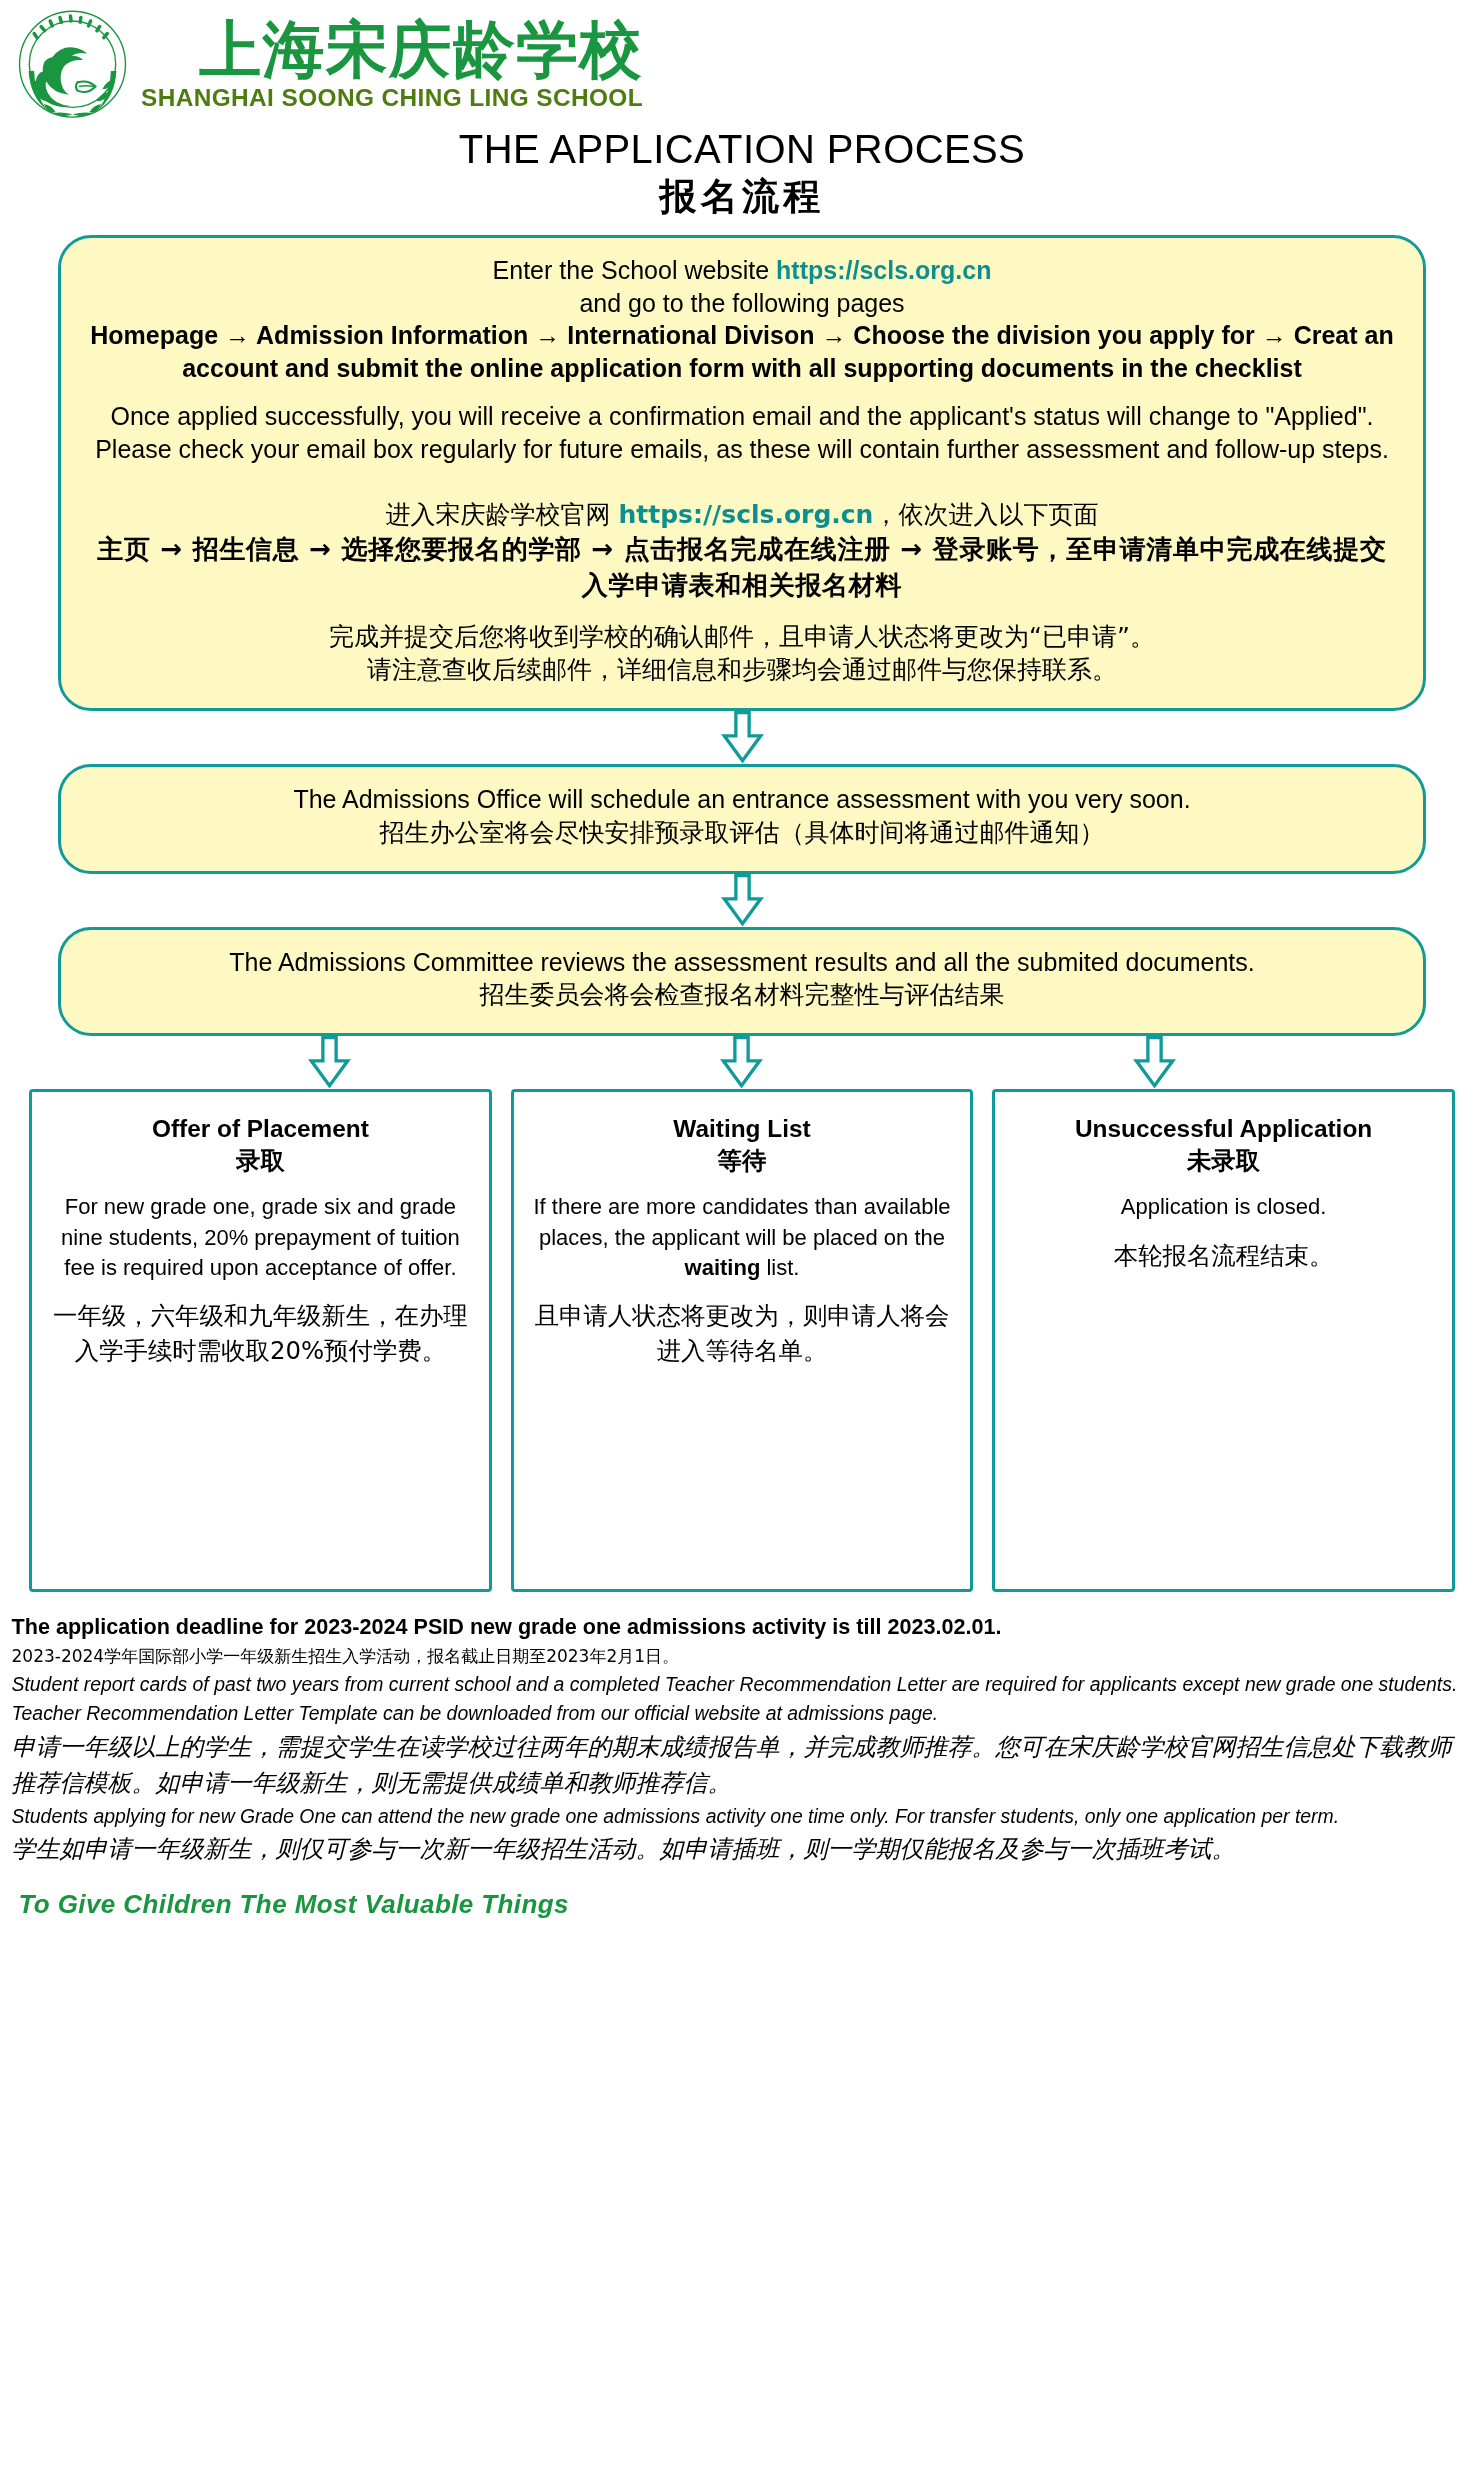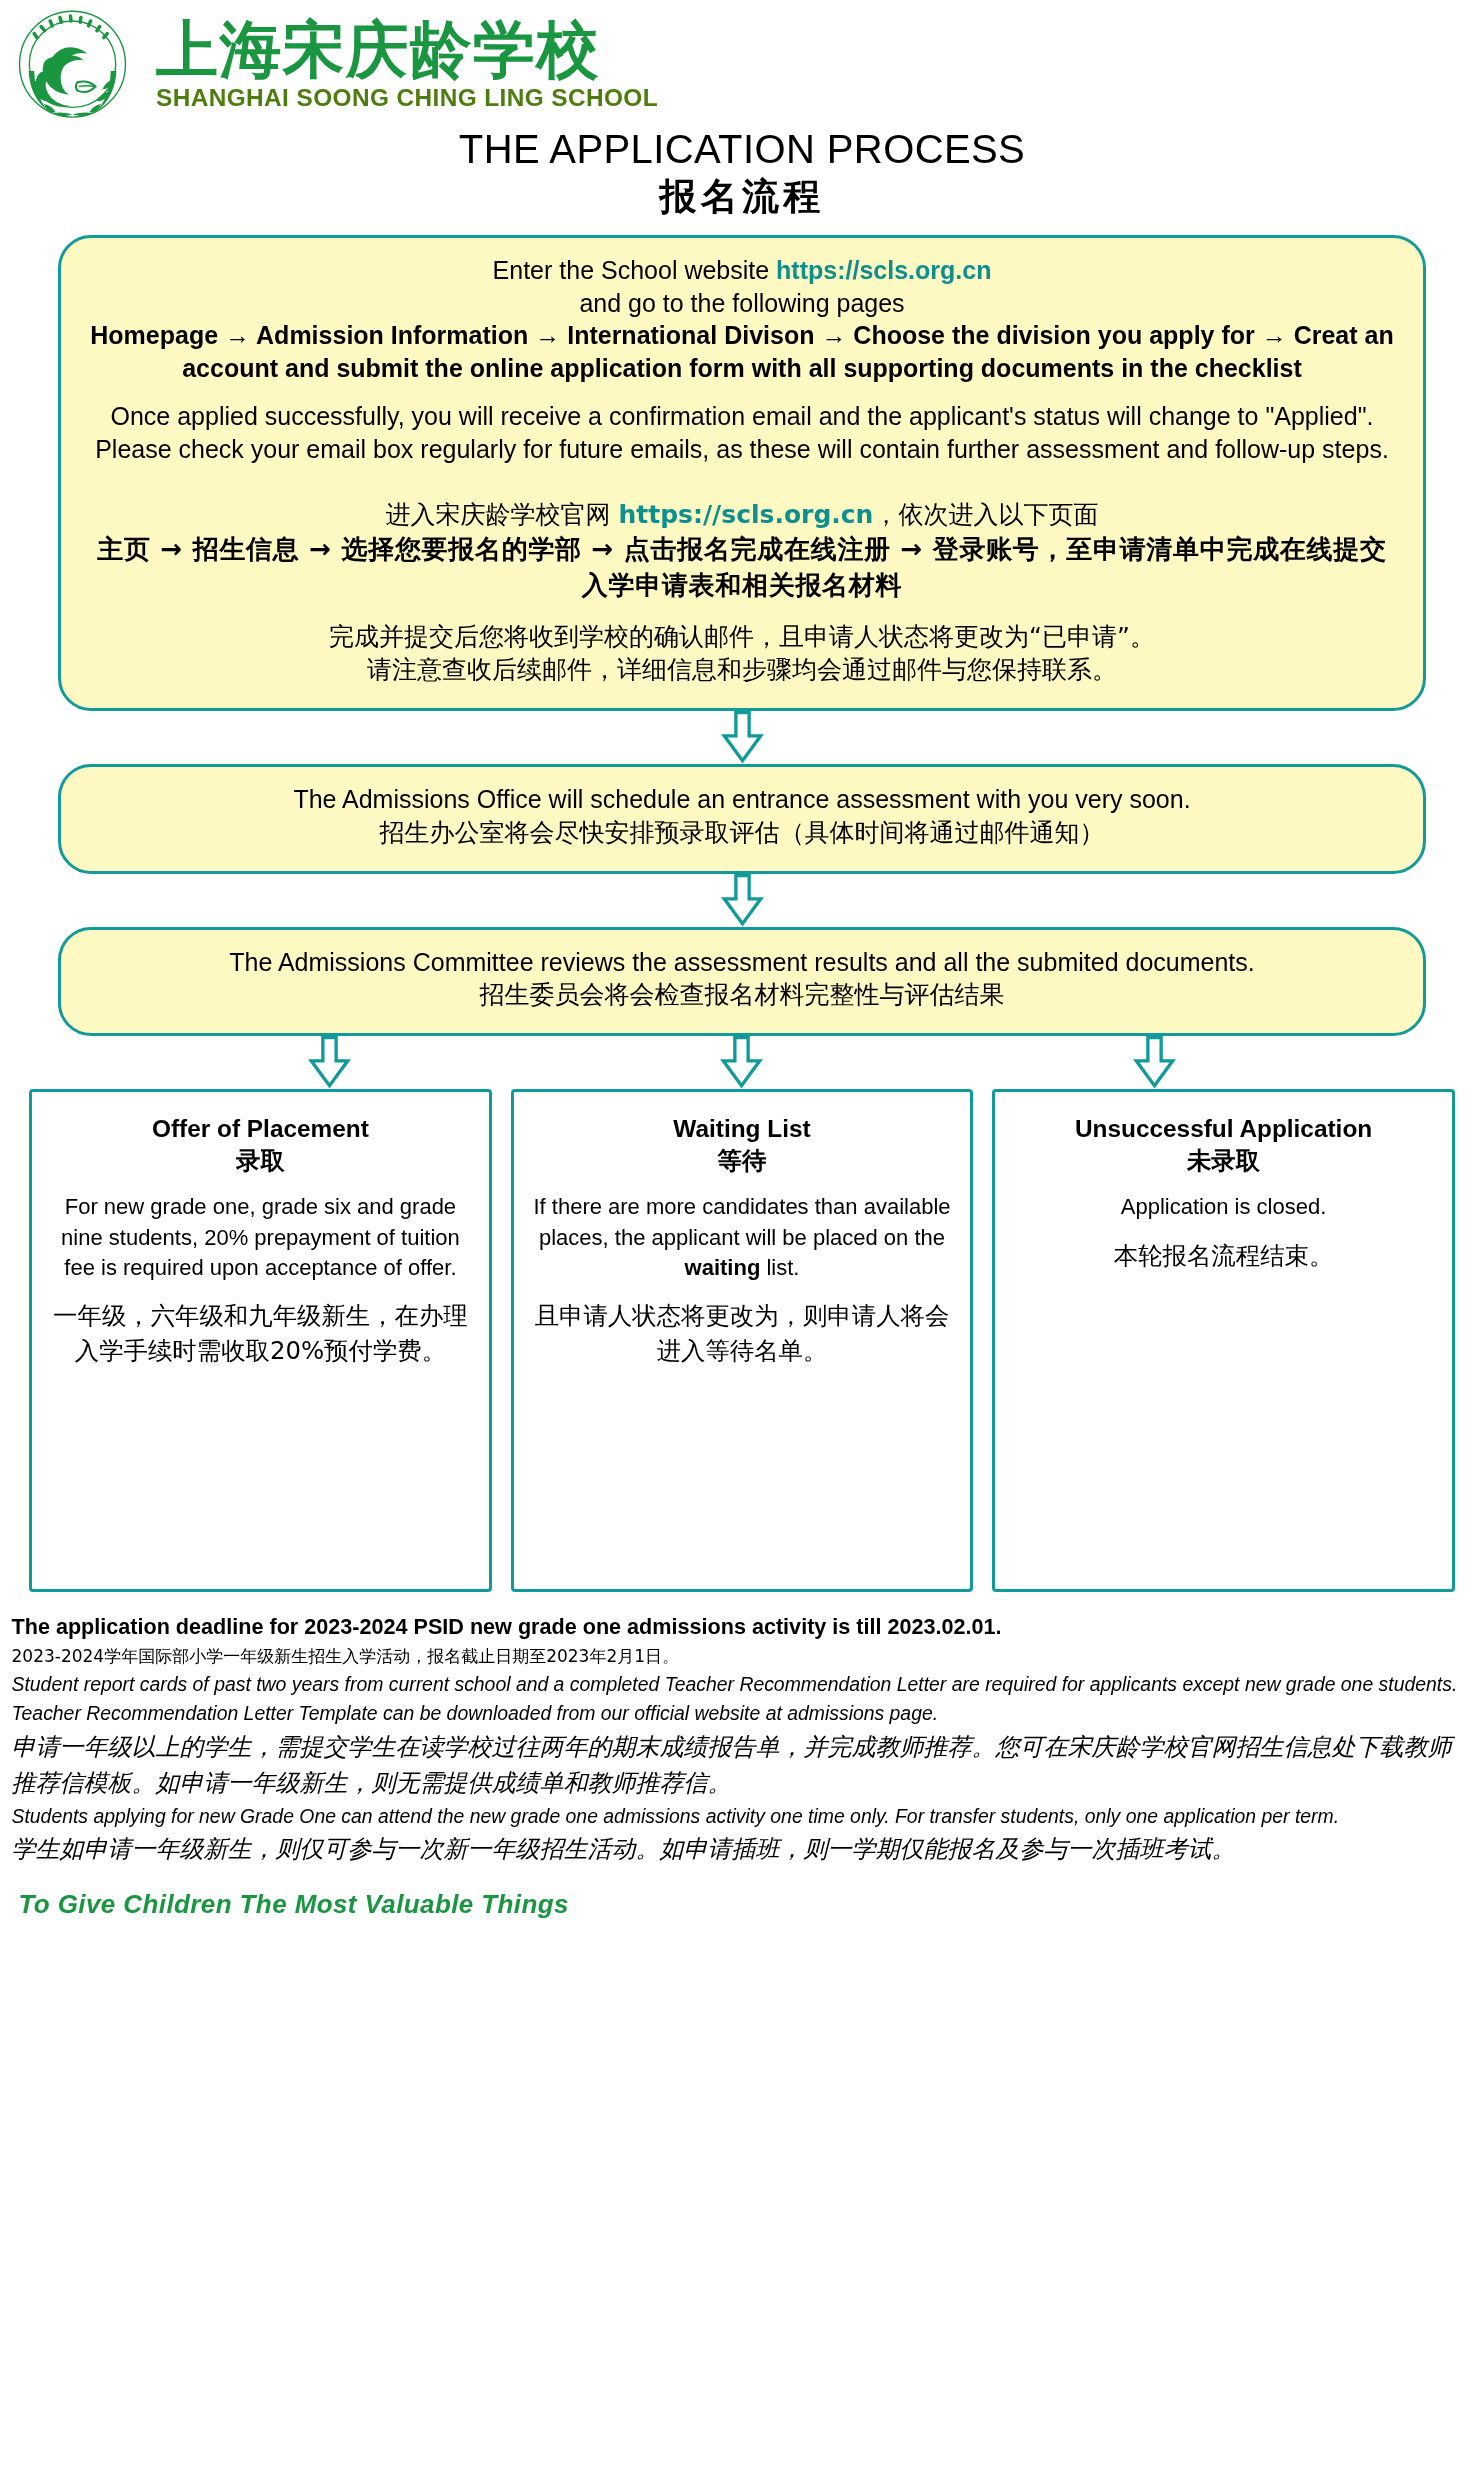--- a/index.html
+++ b/index.html
@@ -15,21 +15,21 @@
   }
 
   
   .header {
     display: flex;
     align-items: center;
     padding: 7.2px 0 0 13px;
     height: 122px;
   }
   .logo-mark { width: 119px; height: 115px; flex: 0 0 119px; }
-  .logo-text { margin-left: 24px; line-height: 1; }
+  .logo-text { margin-left: 9px; line-height: 1; text-align: right; }
   .logo-cn {
     font-size: 62px;
     font-weight: bold;
     color: #1a9641;
     letter-spacing: 1.4px;
     font-family: "DejaVu Sans", sans-serif;
   }
   .logo-en {
     font-size: 24.4px;
     font-weight: bold;

